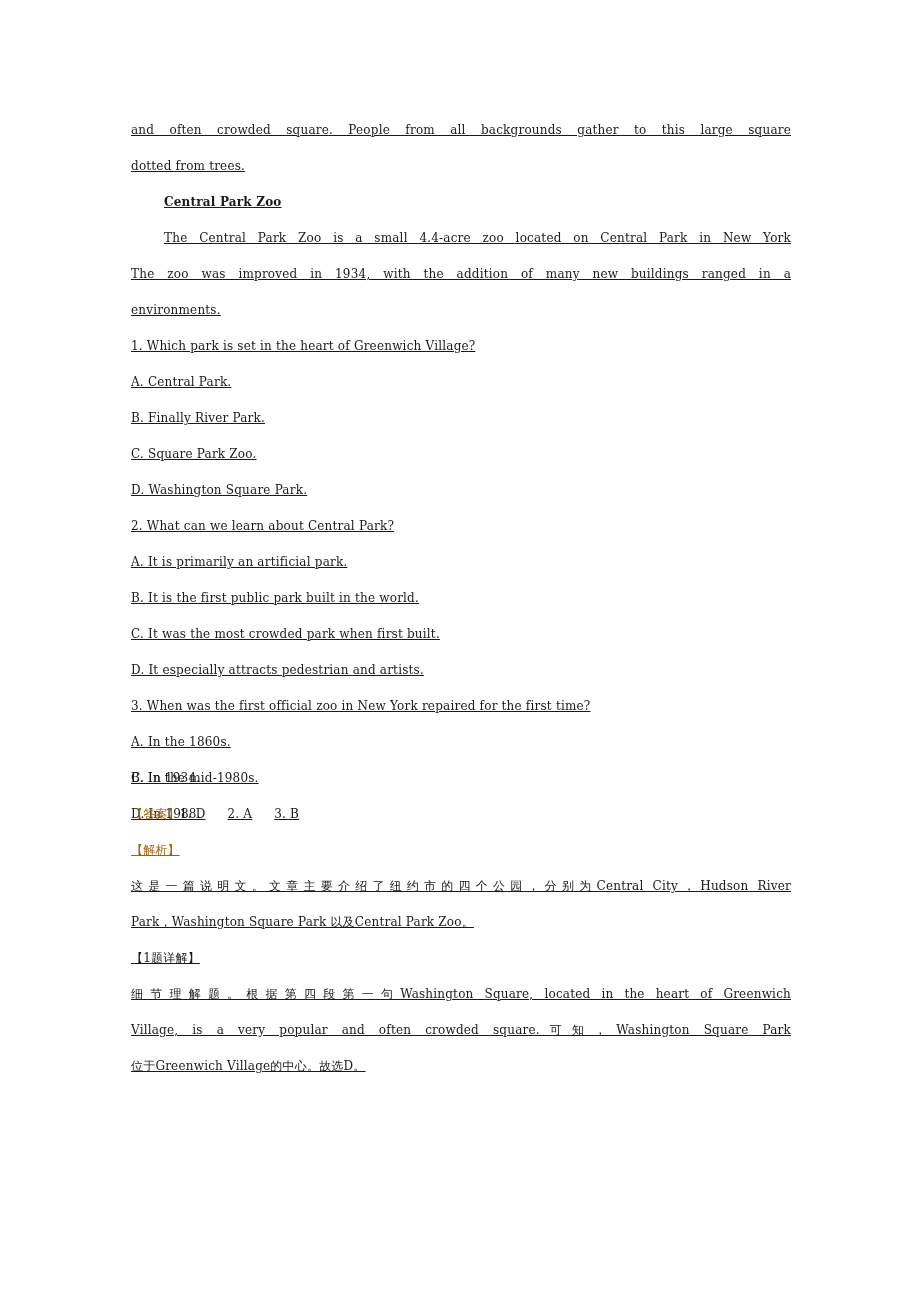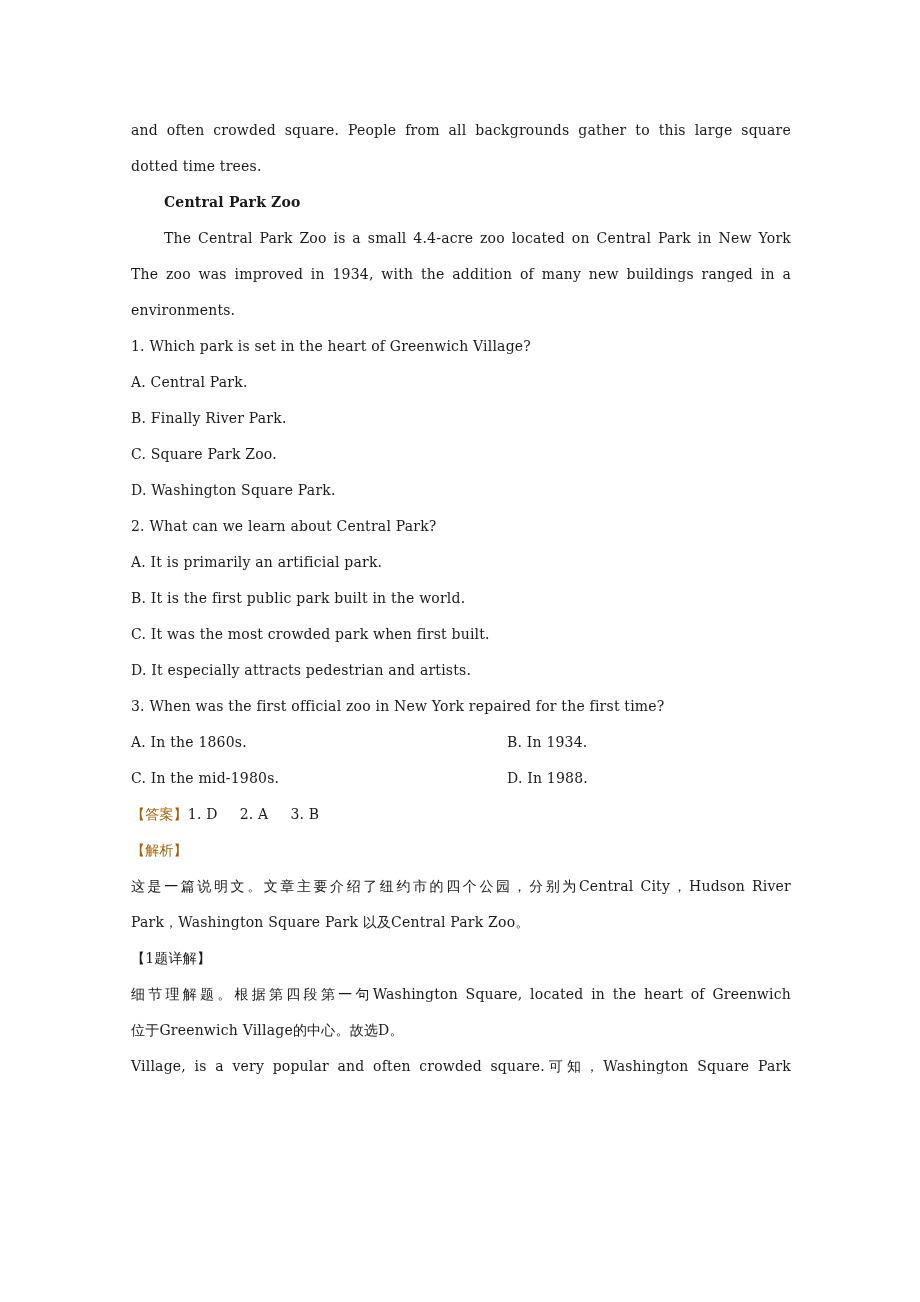--- a/index.html
+++ b/index.html
@@ -1,33 +1,33 @@
 <!DOCTYPE html>
 <html><head>
 <meta charset="utf-8">
 <style>
   html, body { margin: 0; padding: 0; background: #ffffff; }
   body { width: 920px; height: 1302px; position: relative; overflow: hidden;
          font-family: "DejaVu Serif", "Liberation Serif", serif; color: #1a1a1a; }
   .page { position: absolute; left: 131px; top: 112px; width: 660px; }
-  .line { font-size: 14px; line-height: 36px; height: 36px; white-space: nowrap; letter-spacing: 0.2px; }
+  .line { font-size: 12px; line-height: 36px; height: 36px; white-space: nowrap; letter-spacing: 0.2px; text-decoration: underline; }
   .justify { text-align: justify; text-align-last: justify; white-space: normal; }
   .indent { padding-left: 33px; }
   .heading { font-weight: bold; padding-left: 33px; }
-  .two-col { display: flex; }
+  .two-col { display: flex; flex-direction: column; }
   .two-col .c1 { width: 376px; }
   .blue { color: #a16207; }
   .ans span.gap { display: inline-block; width: 22px; }
 </style>
 </head>
 <body>
 
 <div class="page">
   <div class="line justify">and often crowded square. People from all backgrounds gather to this large square</div>
-  <div class="line">dotted time trees.</div>
+  <div class="line">dotted from trees.</div>
 
   <div class="line heading">Central Park Zoo</div>
 
   <div class="line justify indent">The Central Park Zoo is a small 4.4-acre zoo located on Central Park in New York</div>
   <div class="line justify">The zoo was improved in 1934, with the addition of many new buildings ranged in a</div>
   <div class="line">environments.</div>
 
   <div class="line">1. Which park is set in the heart of Greenwich Village?</div>
   <div class="line">A. Central Park.</div>
   <div class="line">B. Finally River Park.</div>
@@ -53,15 +53,15 @@
   <div class="line ans">
     <span class="blue">【答案】</span><span>1. D</span><span class="gap"></span><span>2. A</span><span class="gap"></span><span>3. B</span>
   </div>
   <div class="line blue">【解析】</div>
 
   <div class="line justify">这是一篇说明文。文章主要介绍了纽约市的四个公园，分别为Central City，Hudson River</div>
   <div class="line">Park，Washington Square Park 以及Central Park Zoo。</div>
 
   <div class="line">【1题详解】</div>
   <div class="line justify">细节理解题。根据第四段第一句Washington Square, located in the heart of Greenwich</div>
+  <div class="line justify">Village, is a very popular and often crowded square.可知，Washington Square Park</div>
   <div class="line">位于Greenwich Village的中心。故选D。</div>
-  <div class="line justify">Village, is a very popular and often crowded square.可知，Washington Square Park</div>
 </div>
 
 </body></html>

